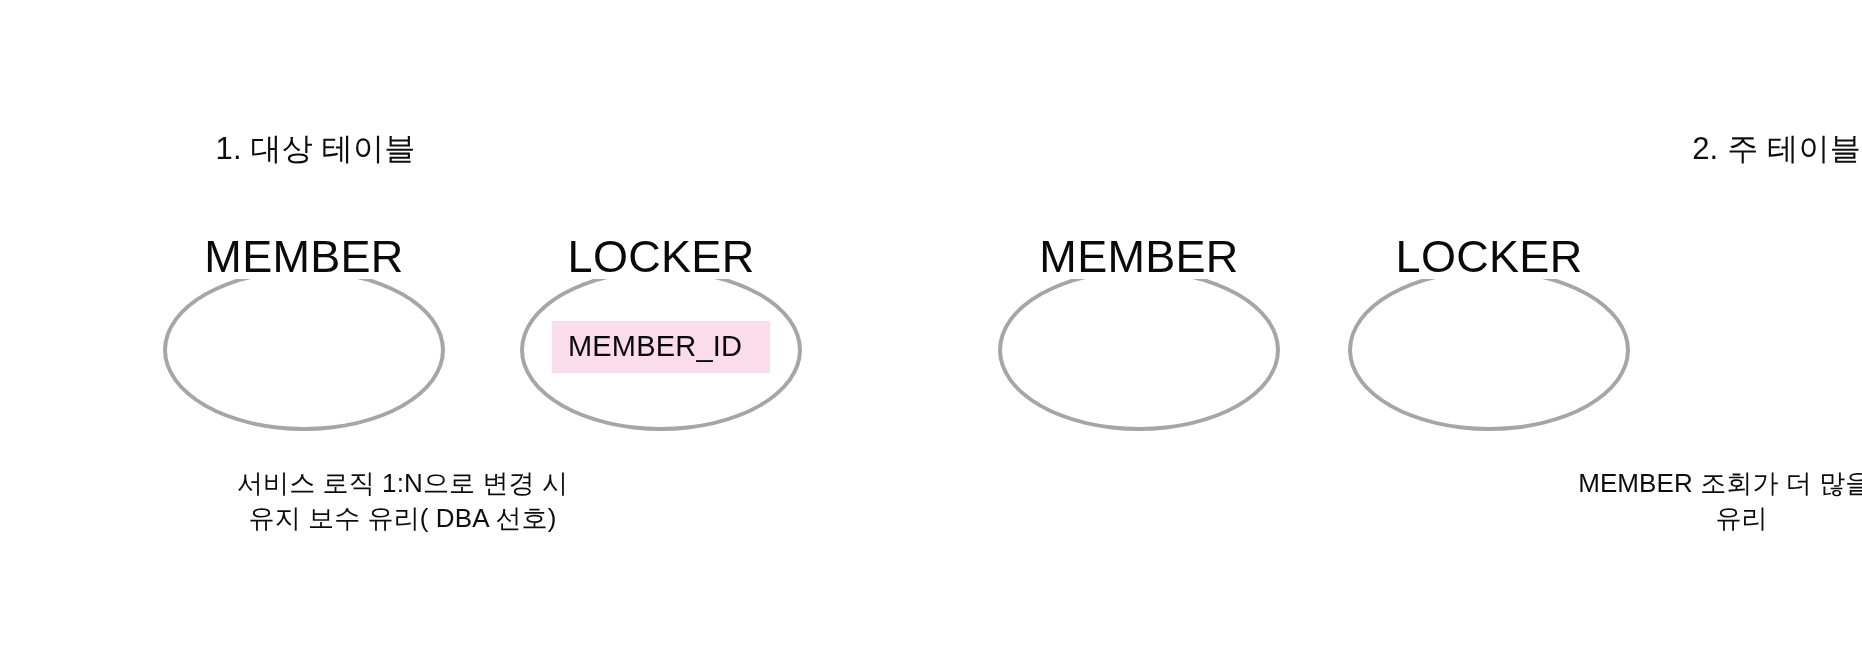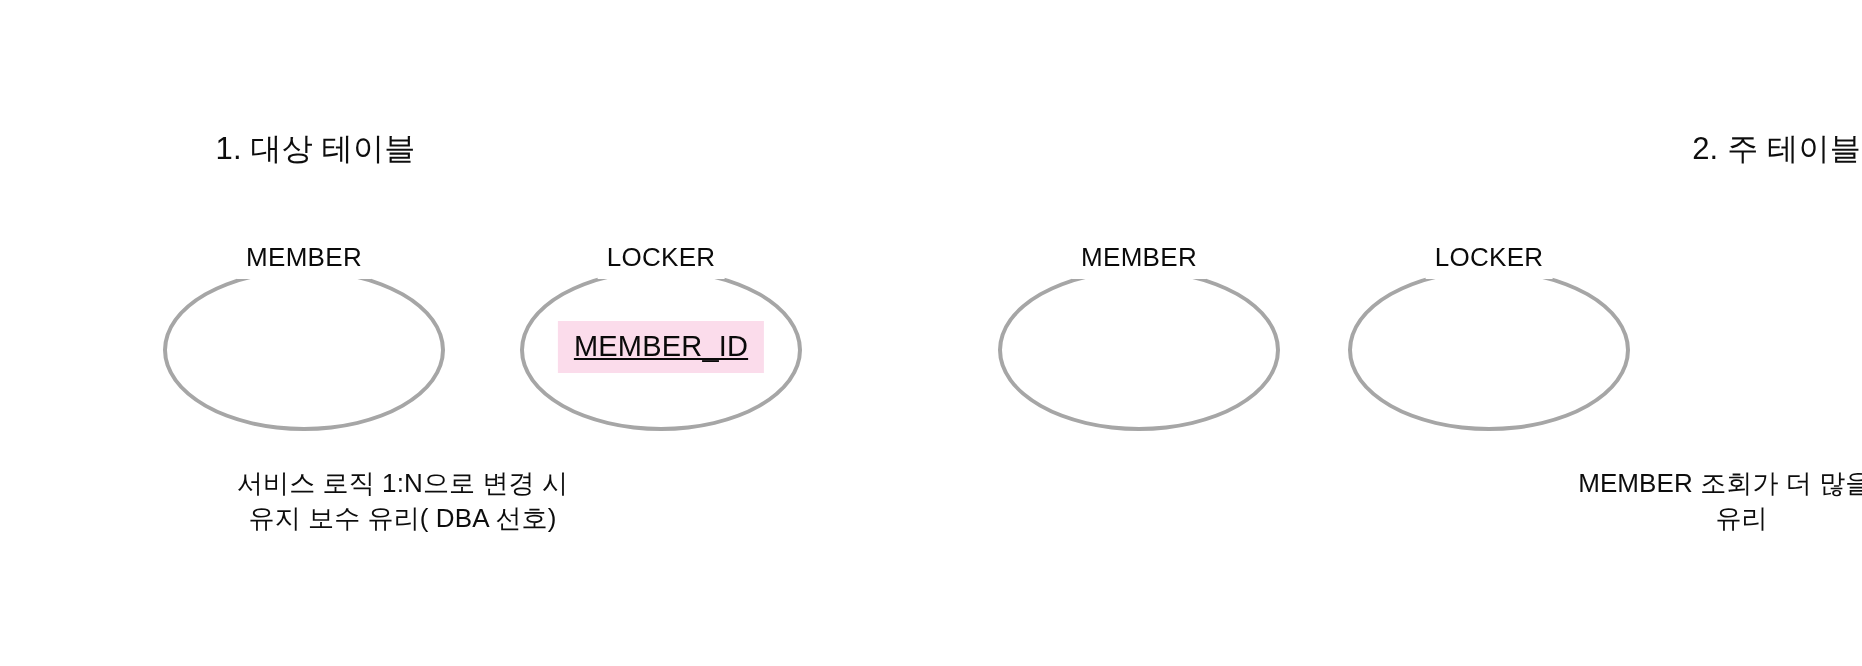--- a/index.html
+++ b/index.html
@@ -75,43 +75,42 @@
   }
 
   
   .entity-name {
     position: absolute;
     left: 50%;
     top: -34px;
     transform: translateX(-50%);
     background: #ffffff;
     padding: 0 9px;
-    font-size: 26px;
+    font-size: 45px;
     line-height: 44px;
     letter-spacing: 0.3px;
     color: #0a0a0a;
     white-space: nowrap;
     z-index: 3;
   }
 
   
   .entity-field {
     position: absolute;
     left: 50%;
     top: 52px;
     transform: translateX(-50%);
     background: #fbdceb;
-    padding: 6px 16px 8px 16px;
+    padding: 6px 28px 8px 16px;
     font-size: 29px;
     line-height: 38px;
     letter-spacing: 0.2px;
     color: #0a0a0a;
     white-space: nowrap;
     z-index: 2;
-    text-decoration: underline;
   }
 
   
   .group-caption {
     position: absolute;
     top: 450px;
     width: 100%;
     text-align: center;
     font-size: 26px;
     line-height: 35px;

